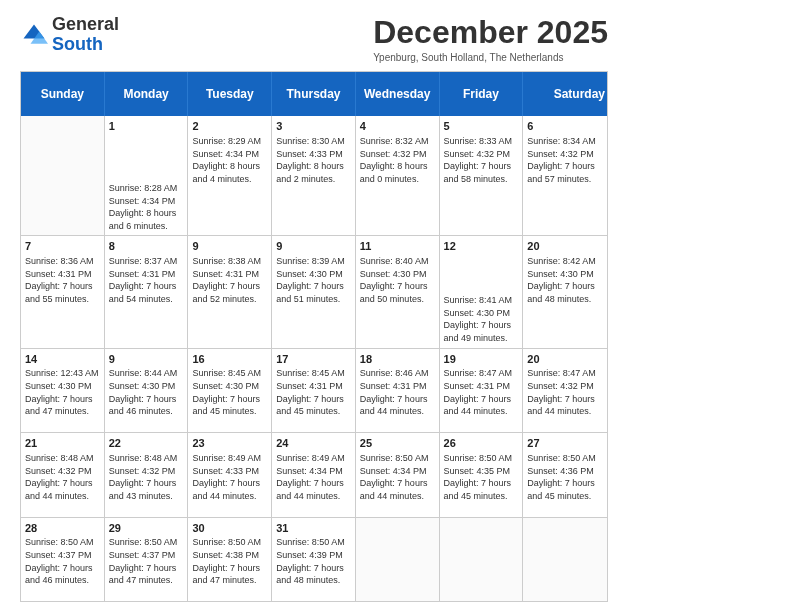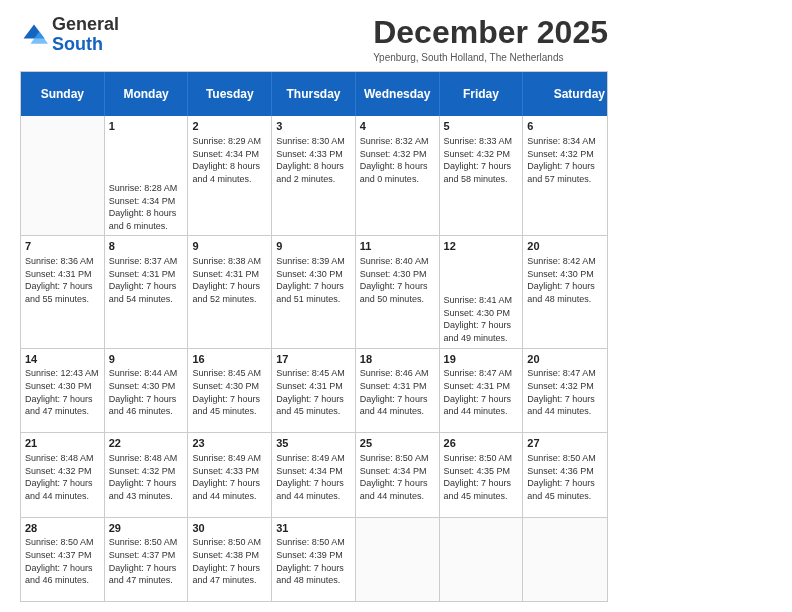--- a/index.html
+++ b/index.html
@@ -302,21 +302,21 @@
 and 43 minutes.</div>
           </div>
           <div class="cal-cell">
             <span class="day-num">23</span>
             <div class="cell-info" style="white-space: pre-line;">Sunrise: 8:49 AM
 Sunset: 4:33 PM
 Daylight: 7 hours
 and 44 minutes.</div>
           </div>
           <div class="cal-cell">
-            <span class="day-num">35</span>
+            <span class="day-num">24</span>
             <div class="cell-info" style="white-space: pre-line;">Sunrise: 8:49 AM
 Sunset: 4:34 PM
 Daylight: 7 hours
 and 44 minutes.</div>
           </div>
           <div class="cal-cell">
             <span class="day-num">25</span>
             <div class="cell-info" style="white-space: pre-line;">Sunrise: 8:50 AM
 Sunset: 4:34 PM
 Daylight: 7 hours

